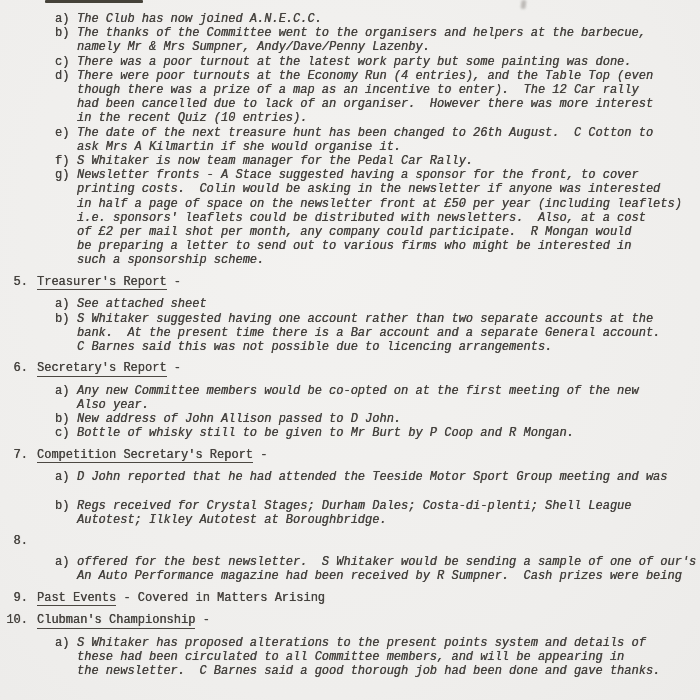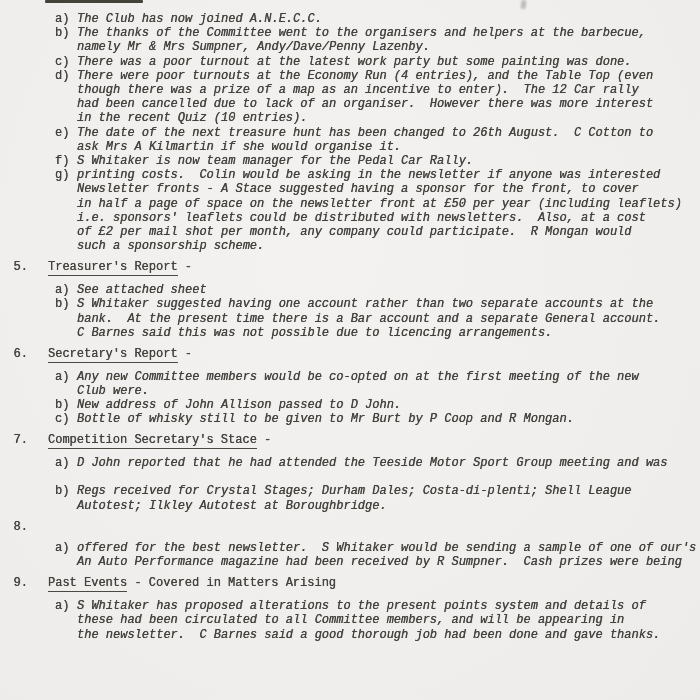--- a/index.html
+++ b/index.html
@@ -13,21 +13,21 @@
     font-size: 12px;
     line-height: 14.2px;
     color: #45423e;
     text-shadow: 0 0 0.6px rgba(69,66,62,0.85), 0.4px 0.4px 0.8px rgba(69,66,62,0.3);
   }
   .doc { position: absolute; top: 5px; left: 0; width: 700px; }
   .section { margin-top: 0; }
   .section:not(:first-child) { margin-top: 7px; }
   .section-head { display: flex; }
   .num { width: 28px; text-align: right; flex: none; white-space: pre; }
-  .head-text { margin-left: 20px; white-space: pre; }
+  .head-text { margin-left: 9px; white-space: pre; }
   .underlined {
     display: inline-block;
     border-bottom: 1.6px solid #4c4842;
     padding-bottom: 0.5px;
   }
   .section-items { margin-top: 7px; }
   .item { display: flex; margin-left: 55px; }
   .item.extra-gap { margin-top: 14px; }
   .letter { width: 22px; flex: none; white-space: pre; }
   .lines { flex: 1 1 auto; min-width: 0; }
@@ -96,25 +96,26 @@
           </div>
           <div class="item">
             <span class="letter">f)</span>
             <div class="lines">
               <div class="line">S Whitaker is now team manager for the Pedal Car Rally.</div>
             </div>
           </div>
           <div class="item">
             <span class="letter">g)</span>
             <div class="lines">
+              <div class="line">Newsletter fronts - A Stace suggested having a sponsor for the front, to cover</div>
               <div class="line">printing costs.  Colin would be asking in the newsletter if anyone was interested</div>
-              <div class="line">Newsletter fronts - A Stace suggested having a sponsor for the front, to cover</div>
               <div class="line">in half a page of space on the newsletter front at £50 per year (including leaflets)</div>
               <div class="line">i.e. sponsors' leaflets could be distributed with newsletters.  Also, at a cost</div>
               <div class="line">of £2 per mail shot per month, any company could participate.  R Mongan would</div>
+              <div class="line">be preparing a letter to send out to various firms who might be interested in</div>
               <div class="line">such a sponsorship scheme.</div>
             </div>
           </div>
         </div>
       </div>
       <div class="section">
         <div class="section-head">
           <span class="num">5.</span>
           <span class="head-text"><span class="underlined">Treasurer's Report</span><span class="suffix"> -</span></span>
         </div>
@@ -138,41 +139,41 @@
       <div class="section">
         <div class="section-head">
           <span class="num">6.</span>
           <span class="head-text"><span class="underlined">Secretary's Report</span><span class="suffix"> -</span></span>
         </div>
         <div class="section-items">
           <div class="item">
             <span class="letter">a)</span>
             <div class="lines">
               <div class="line">Any new Committee members would be co-opted on at the first meeting of the new</div>
-              <div class="line">Club were.</div>
+              <div class="line">Also year.</div>
             </div>
           </div>
           <div class="item">
             <span class="letter">b)</span>
             <div class="lines">
               <div class="line">New address of John Allison passed to D John.</div>
             </div>
           </div>
           <div class="item">
             <span class="letter">c)</span>
             <div class="lines">
               <div class="line">Bottle of whisky still to be given to Mr Burt by P Coop and R Mongan.</div>
             </div>
           </div>
         </div>
       </div>
       <div class="section">
         <div class="section-head">
           <span class="num">7.</span>
-          <span class="head-text"><span class="underlined">Competition Secretary's Stace</span><span class="suffix"> -</span></span>
+          <span class="head-text"><span class="underlined">Competition Secretary's Report</span><span class="suffix"> -</span></span>
         </div>
         <div class="section-items">
           <div class="item">
             <span class="letter">a)</span>
             <div class="lines">
               <div class="line">D John reported that he had attended the Teeside Motor Sport Group meeting and was</div>
             </div>
           </div>
           <div class="item extra-gap">
             <span class="letter">b)</span>
@@ -197,20 +198,24 @@
           </div>
         </div>
       </div>
       <div class="section">
         <div class="section-head">
           <span class="num">9.</span>
           <span class="head-text"><span class="underlined">Past Events</span><span class="suffix"> - Covered in Matters Arising</span></span>
         </div>
       </div>
       <div class="section">
+        <div class="section-head">
+          <span class="num">10.</span>
+          <span class="head-text"><span class="underlined">Clubman's Championship</span><span class="suffix"> -</span></span>
+        </div>
         <div class="section-items">
           <div class="item">
             <span class="letter">a)</span>
             <div class="lines">
               <div class="line">S Whitaker has proposed alterations to the present points system and details of</div>
               <div class="line">these had been circulated to all Committee members, and will be appearing in</div>
               <div class="line">the newsletter.  C Barnes said a good thorough job had been done and gave thanks.</div>
             </div>
           </div>
         </div>

